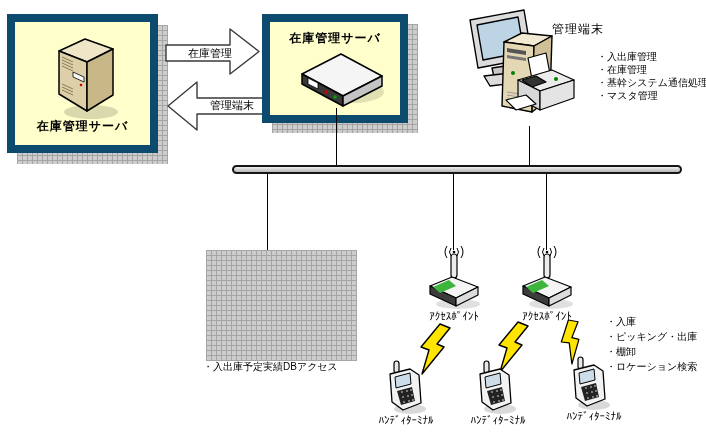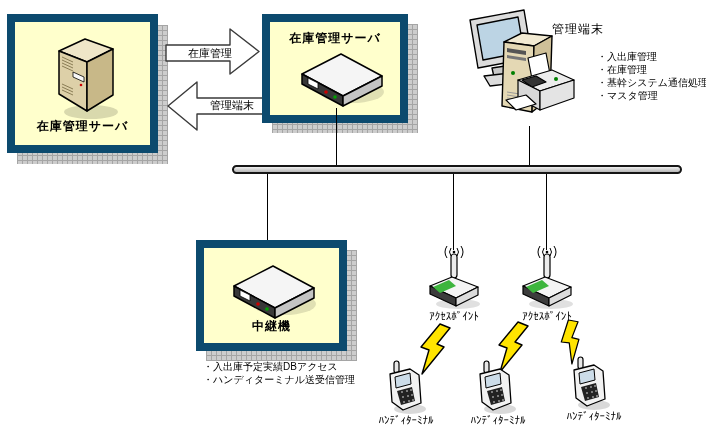--- a/index.html
+++ b/index.html
@@ -115,37 +115,22 @@
   </div>
 
   <div class="sline" style="left:336px;top:108px;height:59px"></div>
   <div class="sline" style="left:529px;top:126px;height:41px"></div>
   <div class="bus" style="left:232px;top:165px;width:446px"></div>
   <div class="sline" style="left:267px;top:174px;height:88px"></div>
   <div class="sline" style="left:453px;top:174px;height:76px"></div>
   <div class="sline" style="left:546px;top:174px;height:76px"></div>
 
   <div class="hatch" style="left:206px;top:250px;width:151px;height:111px"></div>
-  <div class="ybox" style="left:196px;top:240px;width:151px;height:111px">
-    <svg style="left:22px;top:12px" width="96" height="66" viewBox="0 0 96 66">
-      <ellipse cx="58" cy="44" rx="32" ry="11" fill="rgba(0,0,0,0.12)"></ellipse>
-      <g stroke="#000" stroke-width="1.5" stroke-linejoin="round">
-        <polygon points="8,26 47,6 88,28 49,48" fill="#f5f5f5"></polygon>
-        <polygon points="8,26 8,36 49,58 49,48" fill="#383838"></polygon>
-        <polygon points="49,48 49,58 88,38 88,28" fill="#c4c4c4"></polygon>
-      </g>
-      <polygon points="14,30 24,35 24,41 14,36" fill="#ffffff" stroke="#000" stroke-width="0.8"></polygon>
-      <circle cx="32" cy="44" r="1.8" fill="#cc0000"></circle>
-      <circle cx="41" cy="49" r="1.8" fill="#00a000"></circle>
-    </svg>
-    <div class="boxlabel" style="bottom:8px">中継機</div>
-  </div>
   <div class="note" style="left:203px;top:360px">
     <div>・入出庫予定実績DBアクセス</div>
-    <div>・ハンディターミナル送受信管理</div>
   </div>
 
   <svg style="left:424px;top:246px" width="60" height="64" viewBox="0 0 60 64">
     <g stroke="#000" stroke-width="1" fill="none">
       <path d="M27,2 Q24,6 27,10"></path>
         <path d="M23,0 Q19,6 23,12"></path>
       <path d="M33,2 Q36,6 33,10"></path>
         <path d="M37,0 Q41,6 37,12"></path>
     </g>
     <circle cx="30" cy="6" r="1.3" fill="#000"></circle>
@@ -242,14 +227,20 @@
       <circle cx="19" cy="37" r="1"></circle>
         <circle cx="24" cy="36" r="1"></circle>
         <circle cx="28" cy="35" r="1"></circle>
       <circle cx="20" cy="42" r="1"></circle>
         <circle cx="25" cy="41" r="1"></circle>
         <circle cx="29" cy="40" r="1"></circle>
       </g>
   </svg>
   <div class="htlabel" style="left:552px;top:410px;width:84px">ﾊﾝﾃﾞｨﾀｰﾐﾅﾙ</div>
 
+  <div class="note" style="left:606px;top:314px;line-height:15px">
+    <div>・入庫</div>
+    <div>・ピッキング・出庫</div>
+    <div>・棚卸</div>
+    <div>・ロケーション検索</div>
+  </div>
 
 </div>
 
 </body></html>

